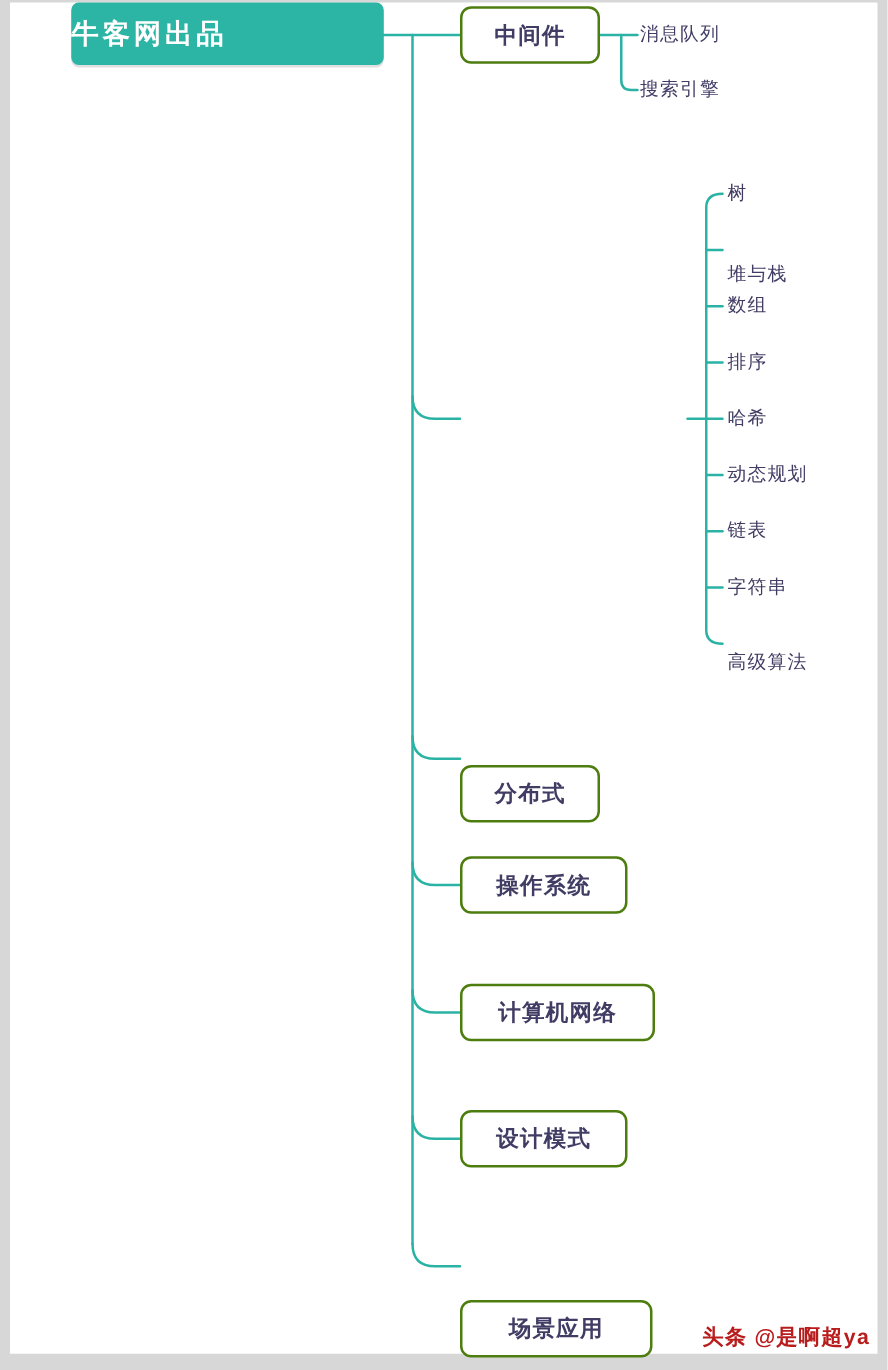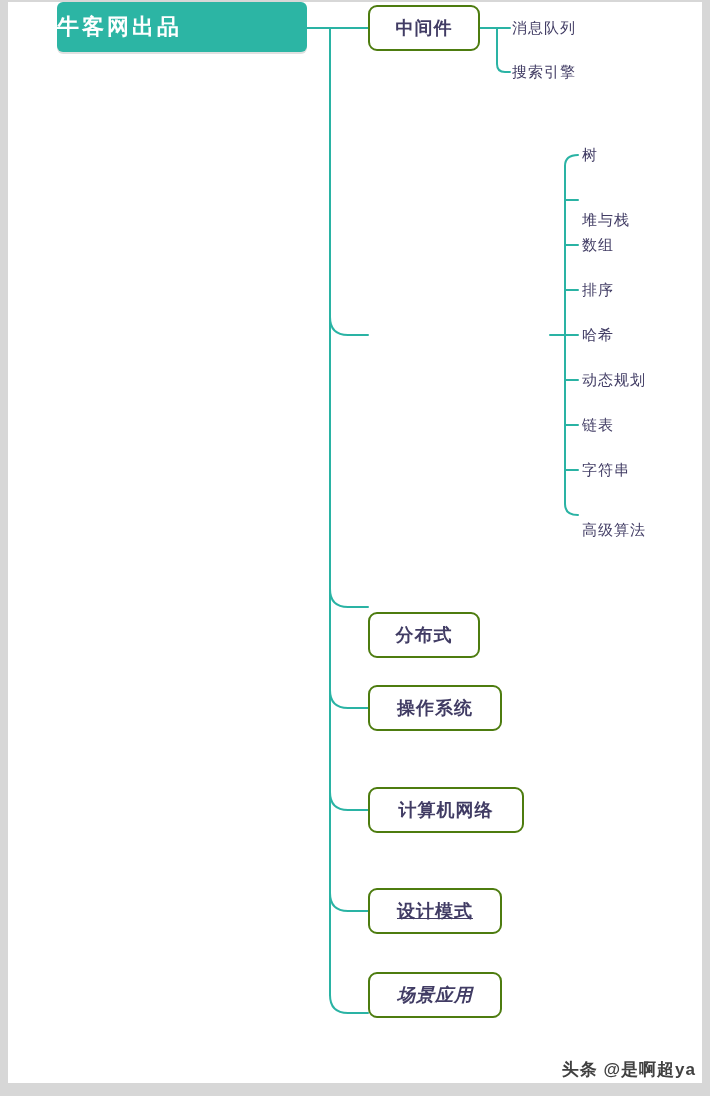--- a/index.html
+++ b/index.html
@@ -62,21 +62,21 @@
     font-size: 15px;
     letter-spacing: 1px;
     white-space: nowrap;
   }
   .watermark {
     position: absolute;
     right: 14px;
     top: 1058px;
     font-size: 17px;
     font-weight: bold;
-    color: #404040;
+    color: #b91c1c;
     letter-spacing: 1px;
   }
 </style>
 </head>
 <body>
 
 <div class="canvas">
   <div class="page"></div>
 
   <svg class="links" width="710" height="1096" viewBox="0 0 710 1096">
@@ -103,22 +103,22 @@
   </svg>
 
   <div class="root-node">
     <span>牛客网出品</span>
   </div>
 
   <div class="branch" style="left:368px; top:5px; width:112px;">中间件</div>
   <div class="branch" style="left:368px; top:584px; width:112px;margin-top:28px;">分布式</div>
   <div class="branch" style="left:368px; top:685px; width:134px;">操作系统</div>
   <div class="branch" style="left:368px; top:787px; width:156px;">计算机网络</div>
-  <div class="branch" style="left:368px; top:888px; width:134px;text-decoration:underline;">设计模式</div>
-  <div class="branch" style="left:368px; top:972px; width:134px;font-style:italic;">场景应用</div>
+  <div class="branch" style="left:368px; top:888px; width:134px;">设计模式</div>
+  <div class="branch" style="left:368px; top:1040px; width:154px;">场景应用</div>
 
   <span class="child" style="left:512px; top:17px;">消息队列</span>
   <span class="child" style="left:512px; top:61px;">搜索引擎</span>
 
   <span class="child" style="left:582px; top:144px;">树</span>
   <span class="child" style="left:582px; top:189px;margin-top:20px;">堆与栈</span>
   <span class="child" style="left:582px; top:234px;">数组</span>
   <span class="child" style="left:582px; top:279px;">排序</span>
   <span class="child" style="left:582px; top:324px;">哈希</span>
   <span class="child" style="left:582px; top:369px;">动态规划</span>

